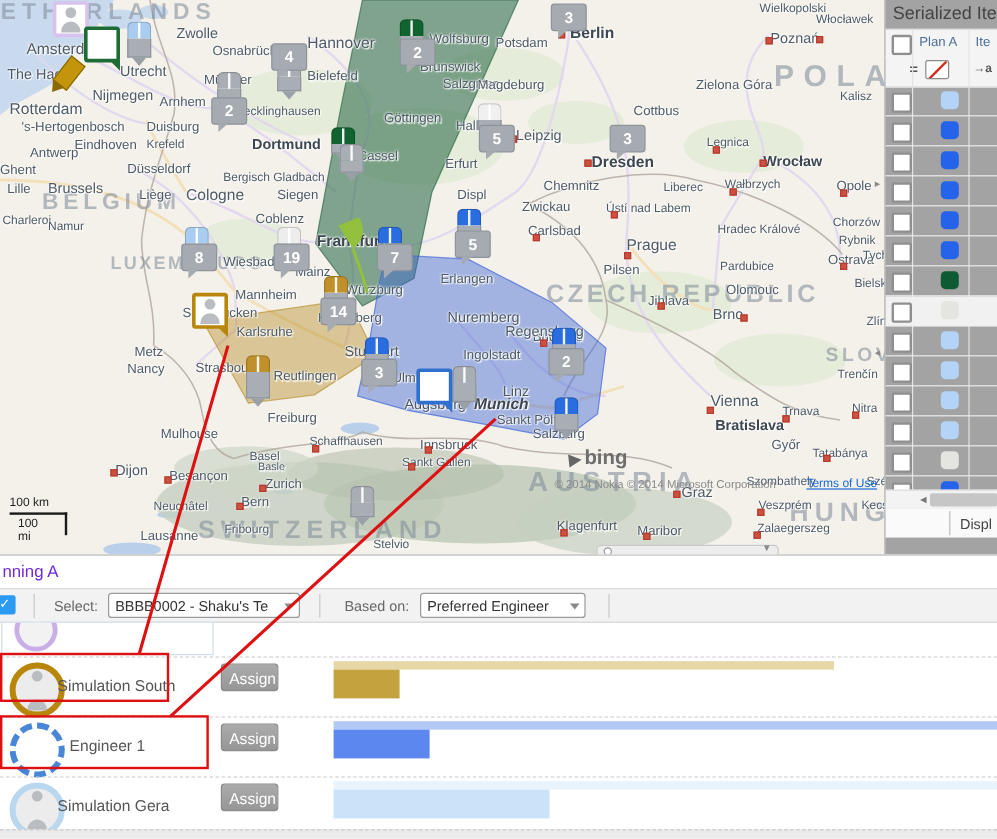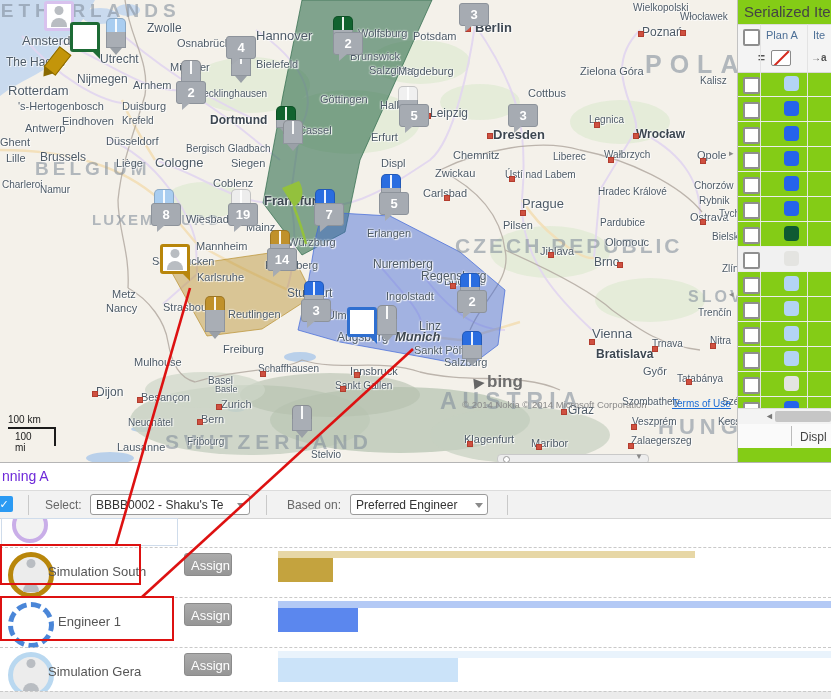--- a/index.html
+++ b/index.html
@@ -42,21 +42,21 @@
   .binglogo{position:absolute;left:474px;top:372px;z-index:9;color:#6e6e6e;font-size:17px;font-weight:bold;}
   .binglogo .glyph{display:inline-block;font-size:13px;transform:rotate(-6deg);margin-right:3px;color:#666;}
   .copyright{position:absolute;left:462px;top:399px;z-index:9;color:#8a8a8a;font-size:9.5px;white-space:nowrap;}
   .terms{position:absolute;left:672px;top:398px;z-index:9;color:#1a6bd6;font-size:10px;text-decoration:underline;white-space:nowrap;}
   .collapse-arrow{position:absolute;z-index:9;color:#8a8a8a;font-size:9px;}
   .map-handle{position:absolute;left:497px;top:454px;width:150px;height:8px;background:#ededed;
           border:1px solid #c9c9c9;border-radius:4px;z-index:9;}
   .map-handle .knob{position:absolute;left:5px;top:1px;width:5px;height:5px;border-radius:50%;background:#fff;border:1px solid #999;}
   .map-handle .chev{position:absolute;right:5px;top:-3px;color:#888;font-size:8px;}
   
-  #rpanel{position:absolute;left:737px;top:0;width:94px;height:462px;background:#84cc16;border-left:1px solid #c2c2c2;box-sizing:border-box;}
+  #rpanel{position:absolute;left:737px;top:0;width:94px;height:462px;background:#a3a3a3;border-left:1px solid #c2c2c2;box-sizing:border-box;}
   .rp-title{position:absolute;left:6px;top:3px;font-size:15px;color:#444;white-space:nowrap;overflow:hidden;width:88px;}
   .rp-head{position:absolute;left:0;top:24px;width:100%;height:22px;background:#f4f4f4;border-top:1px solid #ddd;border-bottom:1px solid #e2e2e2;}
   .rp-filter{position:absolute;left:0;top:46px;width:100%;height:26px;background:#f4f4f4;border-bottom:1px solid #d8d8d8;}
   .colline{position:absolute;top:24px;bottom:54px;width:1px;background:#e3e3e3;}
   .cb{position:absolute;width:13px;height:13px;border:2px solid #8f8f8f;border-radius:2px;background:#fff;}
   .rp-col{position:absolute;font-size:11px;color:#4d6f96;top:4px;white-space:nowrap;}
   .ficon{position:absolute;font-size:12px;color:#555;font-weight:bold;}
   .pencil-ic{position:absolute;width:18px;height:14px;background:#fff;border:1px solid #8a8a8a;border-radius:2px;overflow:hidden;}
   .pencil-ic .slash{position:absolute;left:8px;top:-3px;width:2px;height:22px;background:#d42a1e;transform:rotate(45deg);}
   .rp-rows{position:absolute;left:0;top:72px;width:100%;}
@@ -259,21 +259,21 @@
         <div class="city" style="left: 642px; top: 25px; font-size: 12px;">Poznań</div>
         <div class="city" style="left: 633px; top: 2px; font-size: 10px;">Wielkopolski</div>
         <div class="city" style="left: 680px; top: 11px; font-size: 10px;">Włocławek</div>
         <div class="city" style="left: 700px; top: 75px; font-size: 10px;">Kalisz</div>
         <div class="city big" style="left: 636px; top: 127px; font-size: 12px;">Wrocław</div>
         <div class="city" style="left: 589px; top: 114px; font-size: 10px;">Legnica</div>
         <div class="city" style="left: 604px; top: 149px; font-size: 10px;">Wałbrzych</div>
         <div class="city" style="left: 697px; top: 149px; font-size: 11px;">Opole</div>
         <div class="city" style="left: 553px; top: 151px; font-size: 10px;">Liberec</div>
         <div class="city" style="left: 505px; top: 169px; font-size: 10px;">Ústí nad Labem</div>
-        <div class="city" style="left: 423px; top: 187px; font-size: 11px;">Carlsbad</div>
+        <div class="city" style="left: 440px; top: 187px; font-size: 11px;">Carlsbad</div>
         <div class="city" style="left: 522px; top: 196px; font-size: 13px;">Prague</div>
         <div class="city" style="left: 503px; top: 219px; font-size: 11px;">Pilsen</div>
         <div class="city" style="left: 598px; top: 186px; font-size: 10px;">Hradec Králové</div>
         <div class="city" style="left: 600px; top: 217px; font-size: 10px;">Pardubice</div>
         <div class="city" style="left: 605px; top: 236px; font-size: 11px;">Olomouc</div>
         <div class="city" style="left: 690px; top: 211px; font-size: 11px;">Ostrava</div>
         <div class="city" style="left: 694px; top: 180px; font-size: 10px;">Chorzów</div>
         <div class="city" style="left: 699px; top: 195px; font-size: 10px;">Rybnik</div>
         <div class="city" style="left: 719px; top: 208px; font-size: 10px;">Tychy</div>
         <div class="city" style="left: 712px; top: 231px; font-size: 10px;">Bielsko</div>

